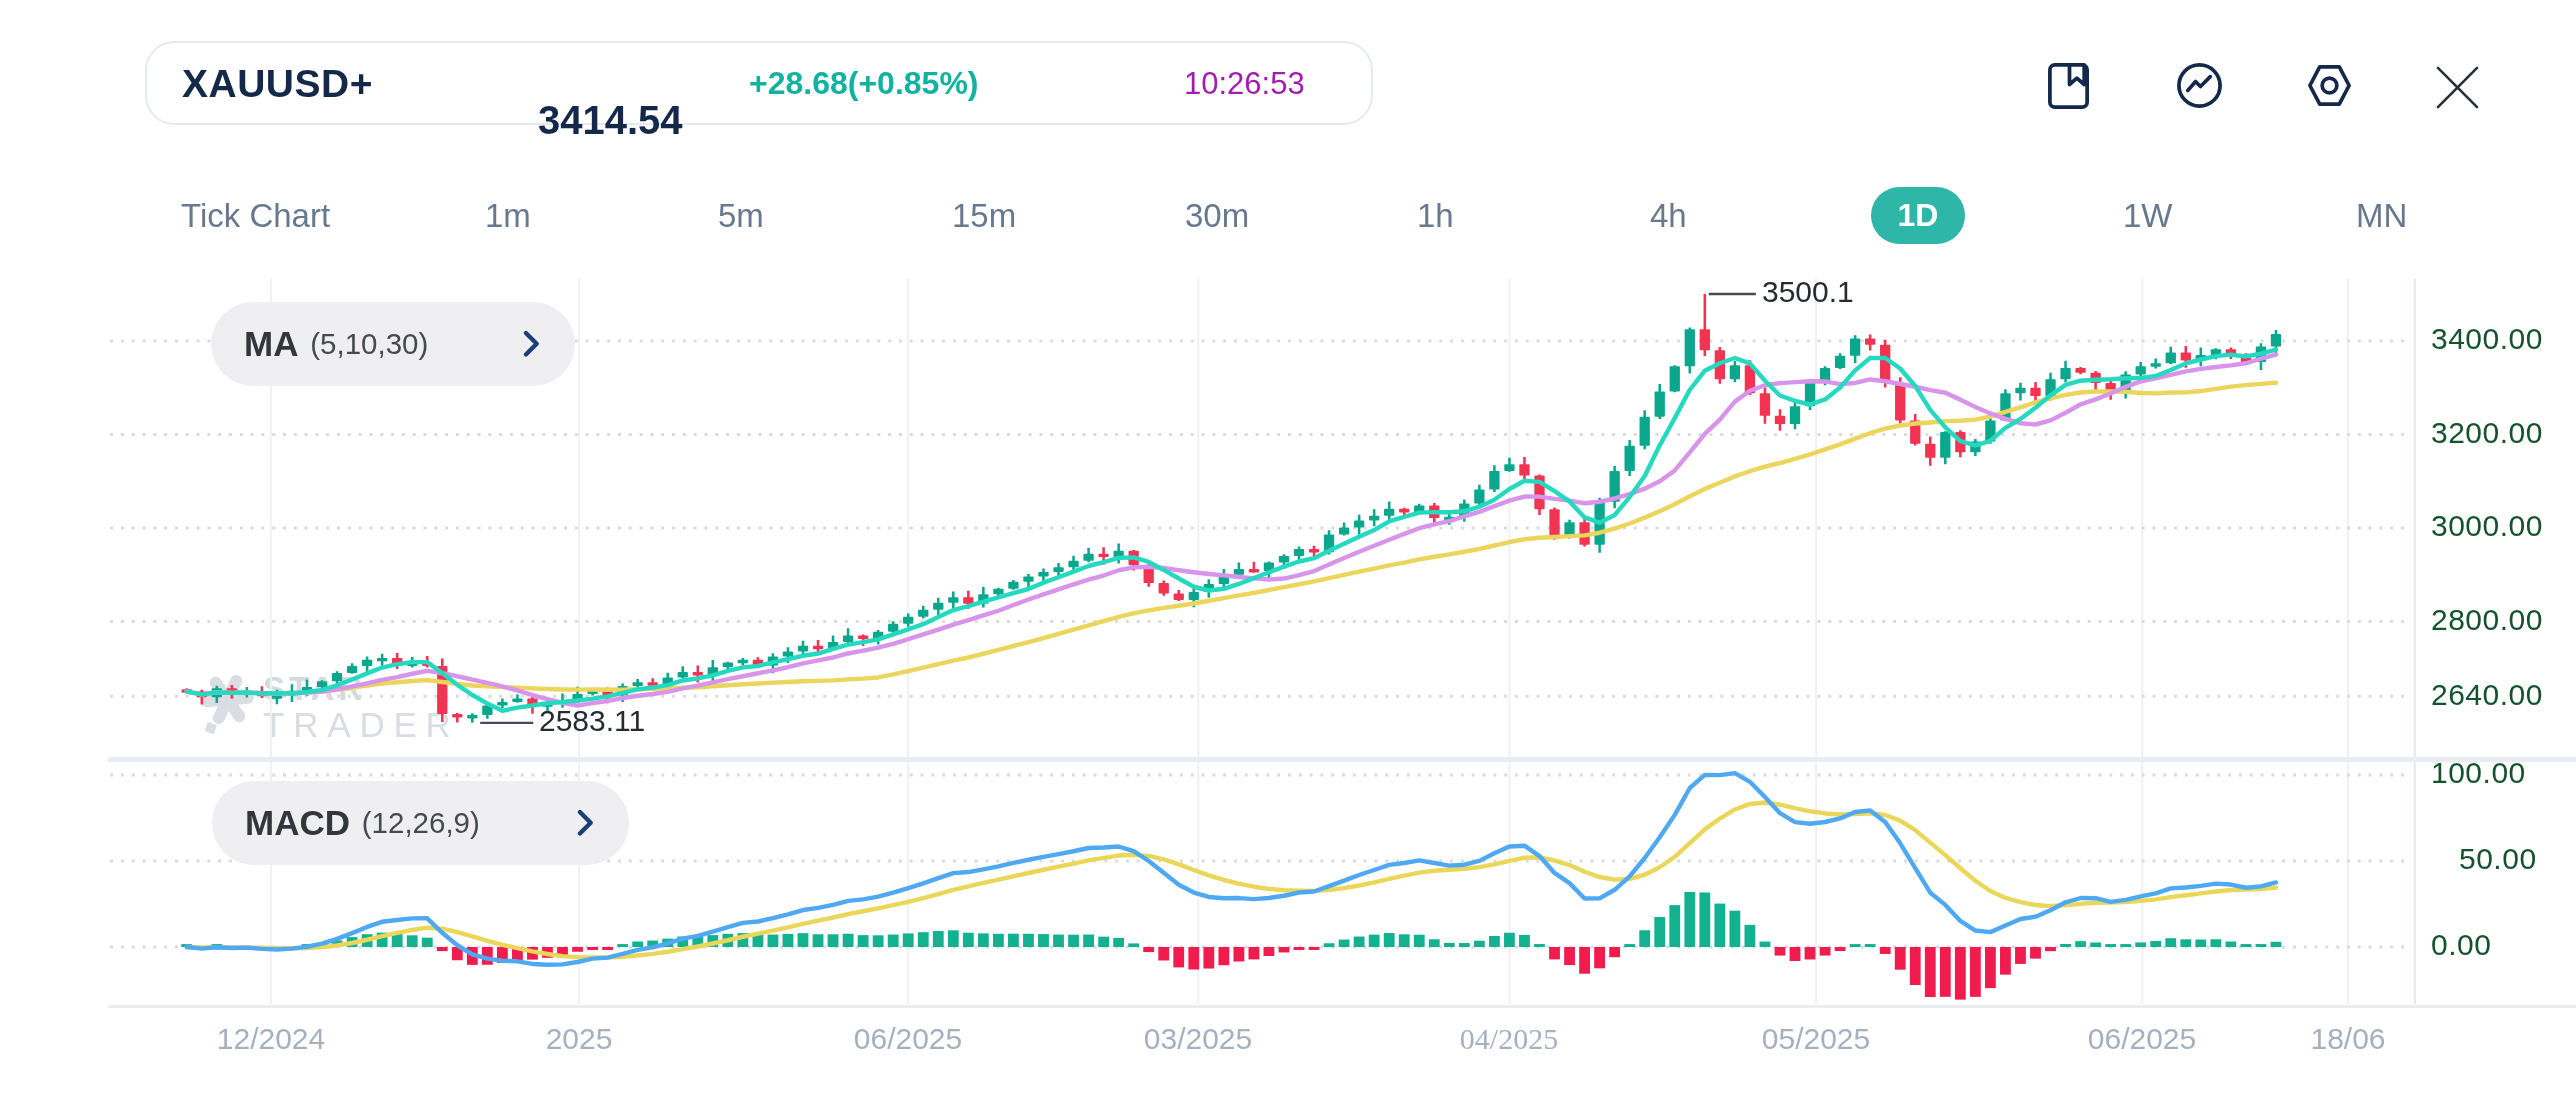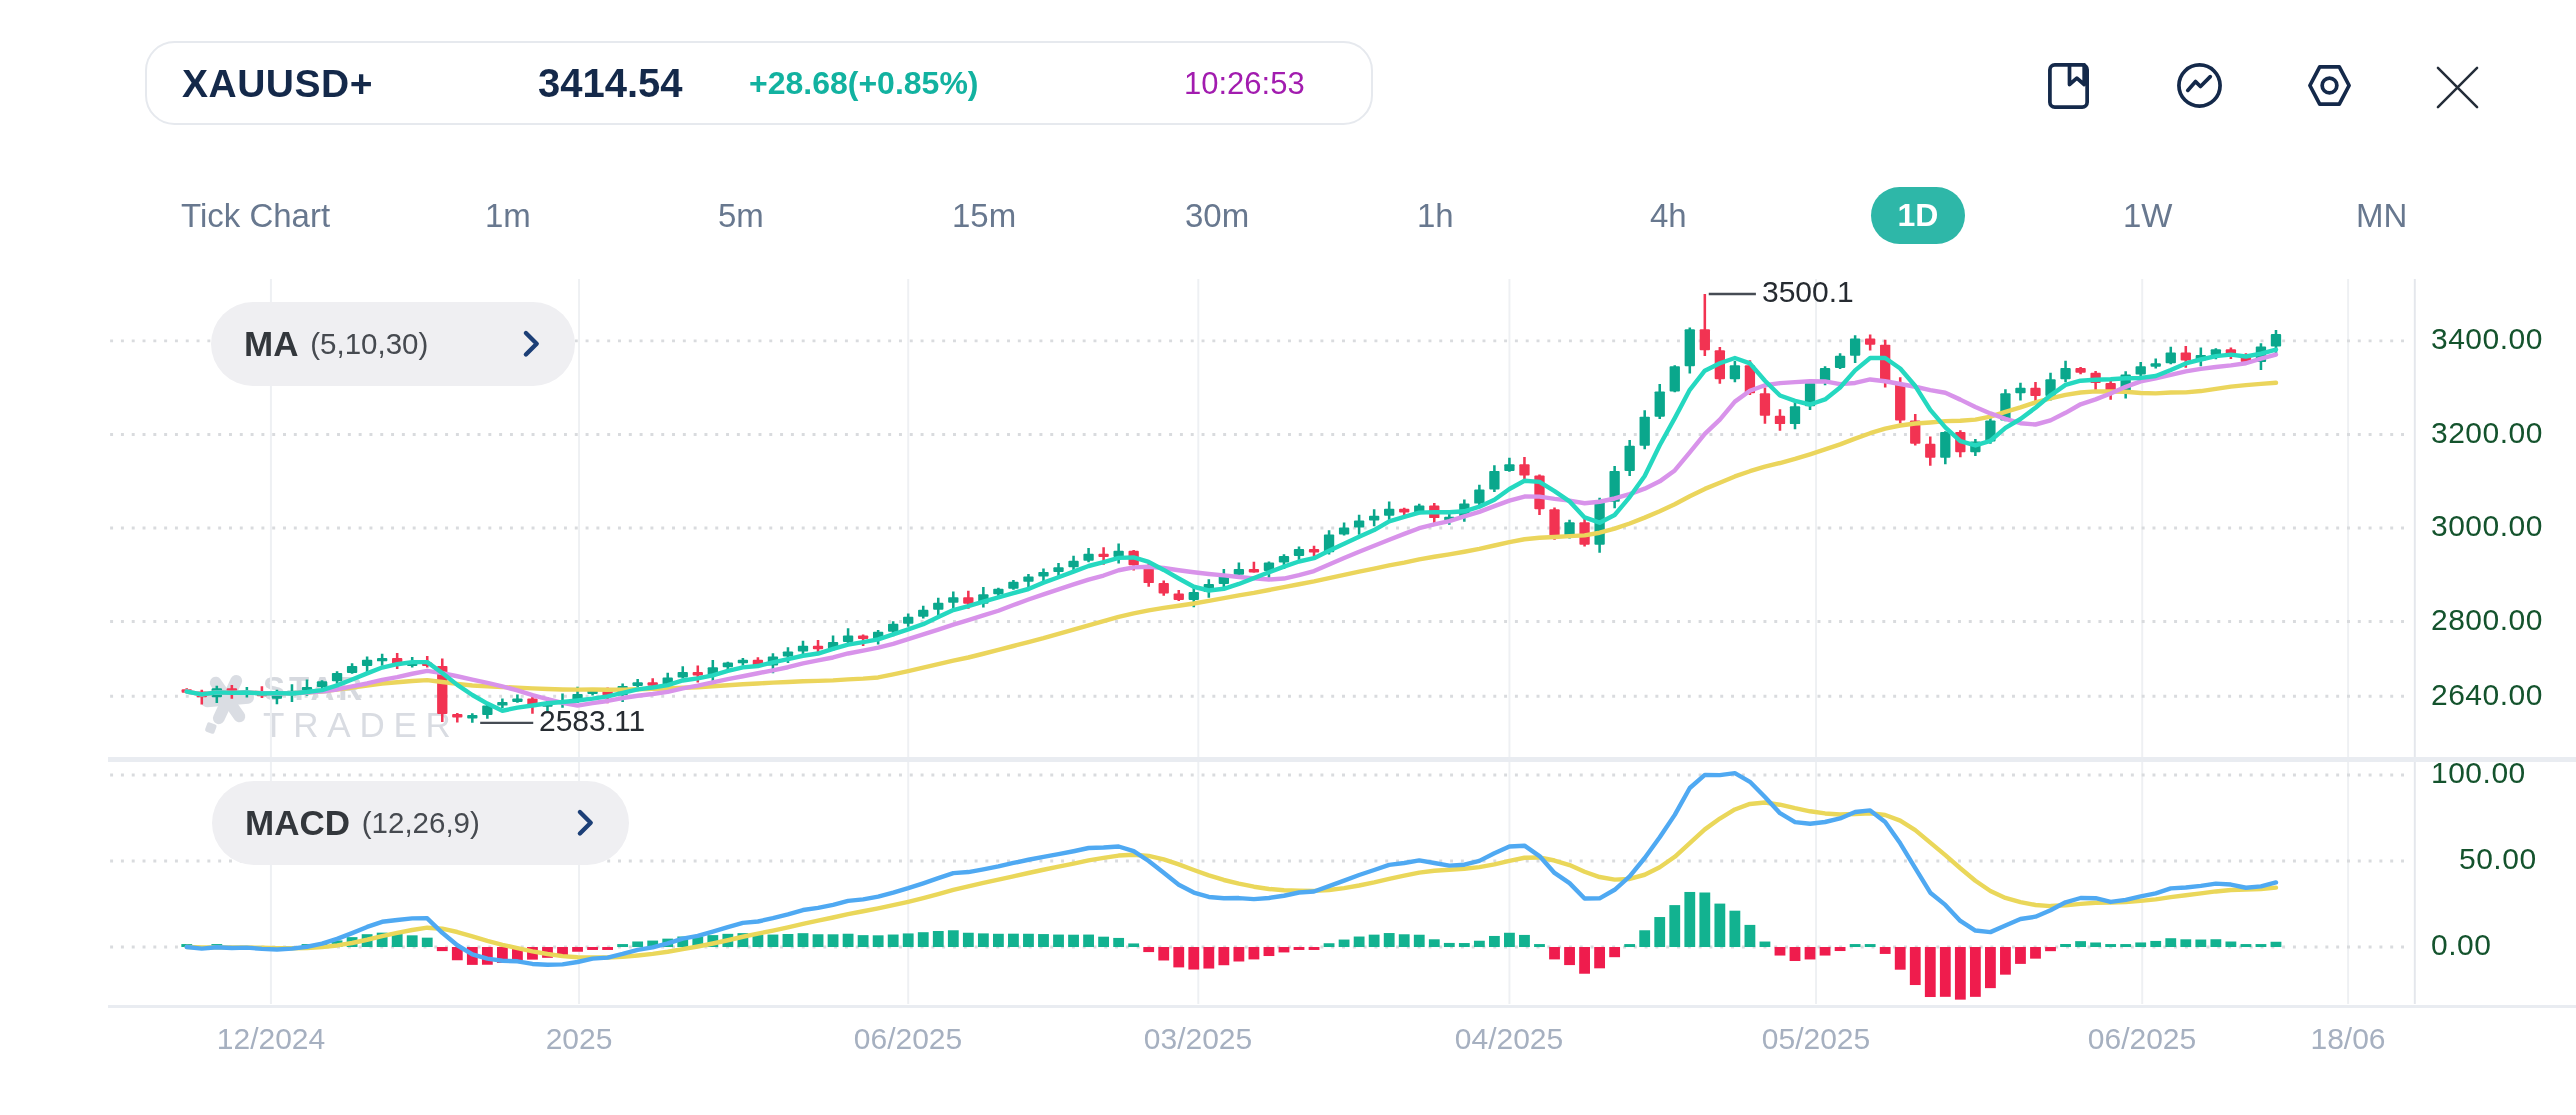--- a/index.html
+++ b/index.html
@@ -8,21 +8,21 @@
     background:#ffffff;font-family:"Liberation Sans", sans-serif;
     -webkit-font-smoothing:antialiased;
   }
   
   .hdr-pill{
     position:absolute;left:145px;top:41px;width:1228px;height:84px;
     border:2px solid #e6e9ee;border-radius:29.5px;background:#fff;box-sizing:border-box;
   }
   .hv{position:absolute;top:0;height:81px;line-height:81px;white-space:nowrap;}
   .sym{left:35px;font-size:39px;font-weight:700;color:#14294a;letter-spacing:0.5px;}
-  .prc{left:391px;font-size:40px;font-weight:700;color:#14294a;}
+  .prc{left:391px;font-size:40px;font-weight:700;color:#14294a;margin-top:37px;}
   .chg{left:602px;font-size:32px;font-weight:600;color:#12b2a0;}
   .tim{left:1037px;font-size:31px;font-weight:500;color:#a21caf;}
   .icon-btn{position:absolute;top:61px;width:49px;height:49px;cursor:pointer;}
   
   .tab{
     position:absolute;top:193px;height:45px;line-height:45px;
     font-size:33px;font-weight:500;color:#68788f;white-space:nowrap;cursor:pointer;
   }
   .tab-pill{
     position:absolute;left:1871px;top:187px;width:94px;height:57px;
@@ -603,20 +603,20 @@
 <span class="axis-label pl" style="top: 678px;">2640.00</span>
 
 <span class="axis-label ml" style="top: 756px;">100.00</span>
 <span class="axis-label ml" style="top: 842px; margin-left: 28px;">50.00</span>
 <span class="axis-label ml" style="top: 928px;">0.00</span>
 
 <span class="xl" style="left: 271px;">12/2024</span>
 <span class="xl" style="left: 579px;">2025</span>
 <span class="xl" style="left: 908px;">06/2025</span>
 <span class="xl" style="left: 1198px;">03/2025</span>
-<span class="xl" style="left: 1509px;">04/2025</span>
+<span class="xl" style="left: 1509px; font-family: Liberation Serif, serif;">04/2025</span>
 <span class="xl" style="left: 1816px;">05/2025</span>
 <span class="xl" style="left: 2142px;">06/2025</span>
 <span class="xl" style="left: 2348px;">18/06</span>
 
 <span class="ann" id="ann-high" style="left: 1762px; top: 275px;">3500.1</span>
 <span class="ann" id="ann-low" style="left: 539px; top: 704px;">2583.11</span>
 
 
 </body></html>

